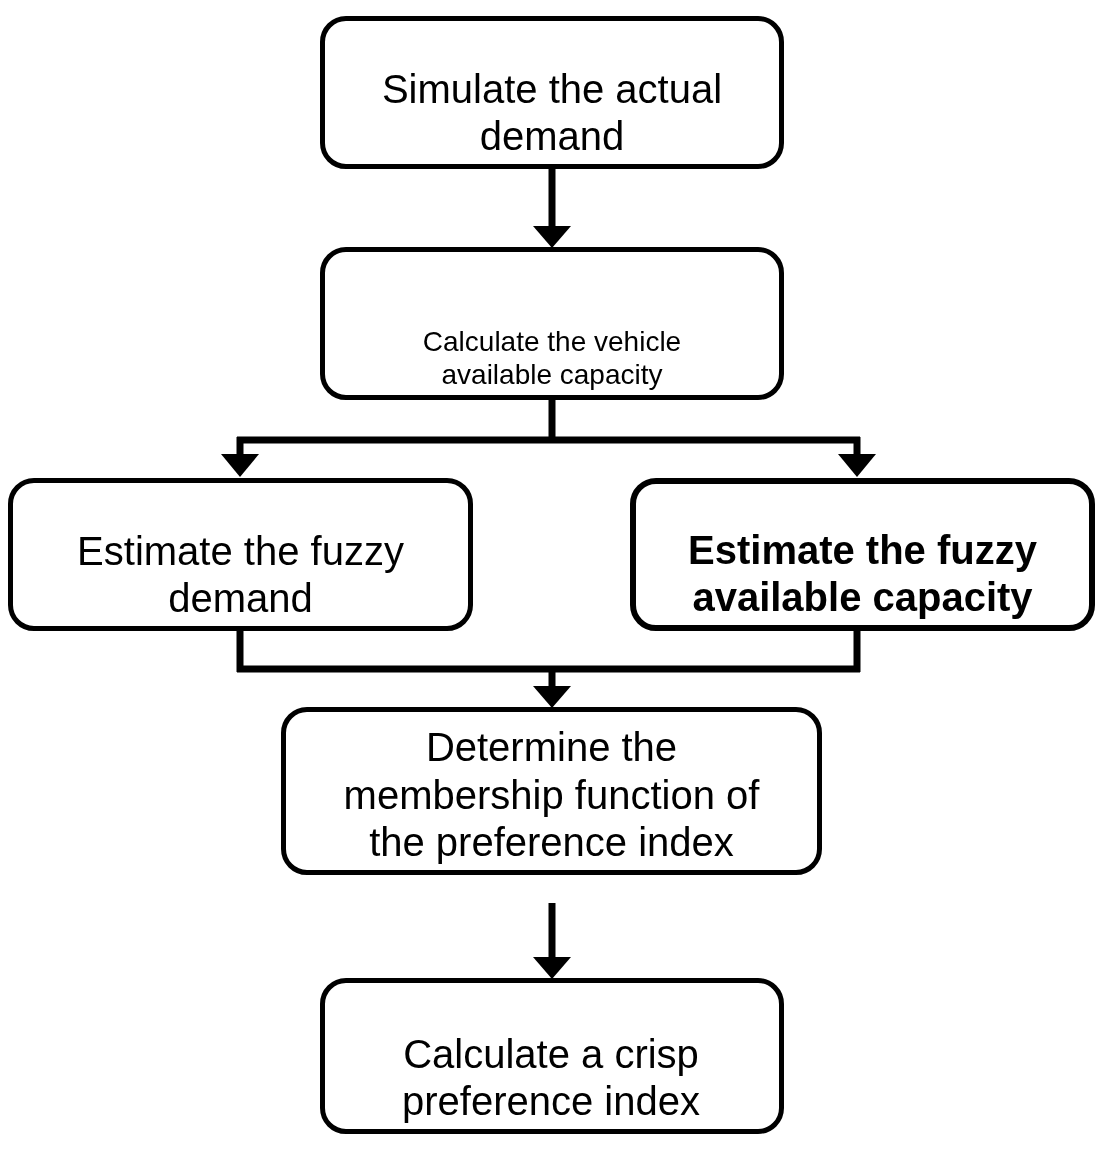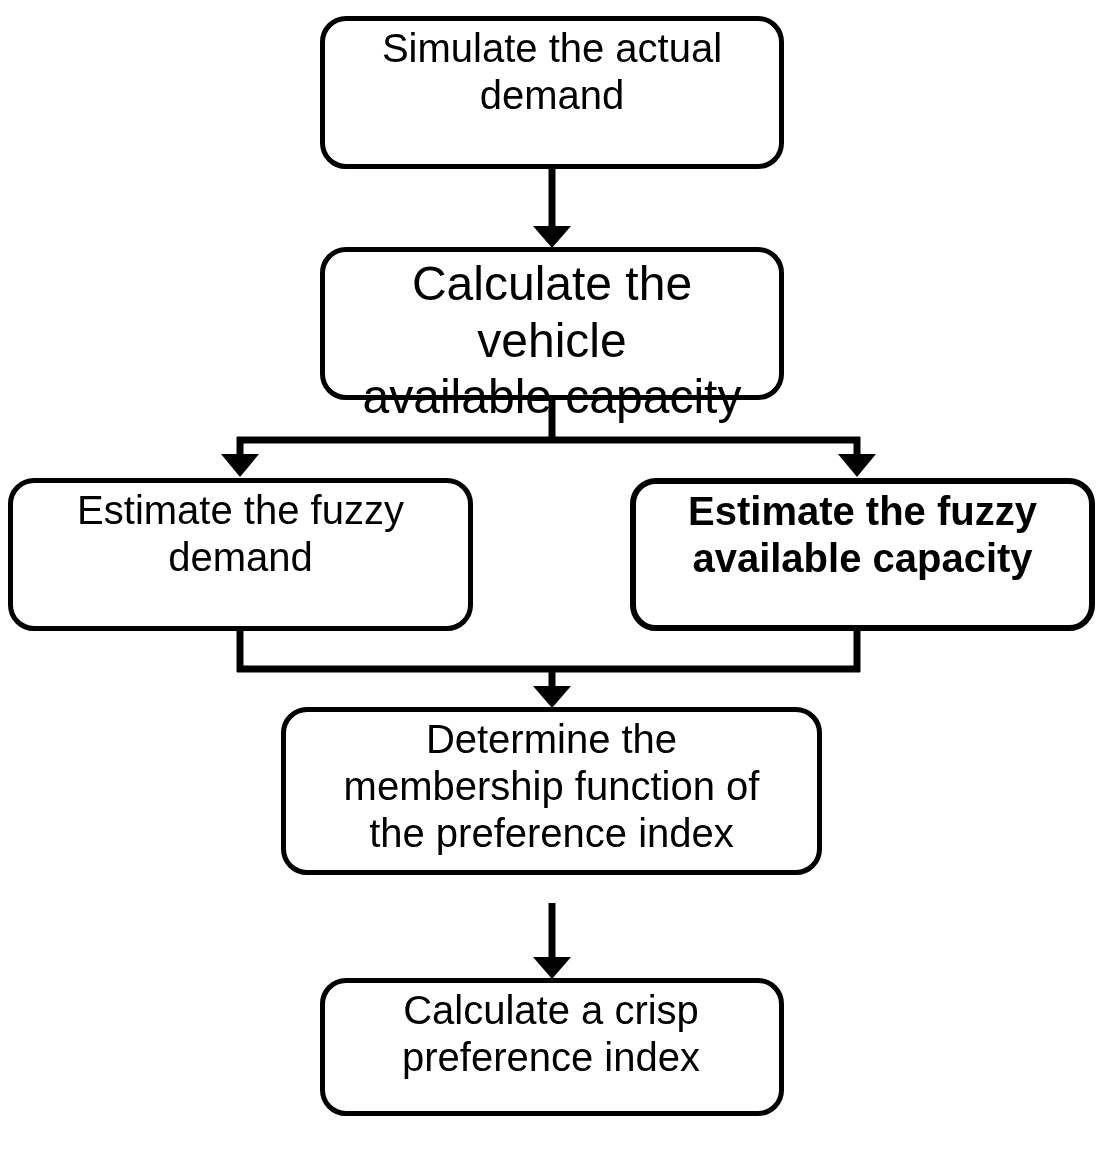--- a/index.html
+++ b/index.html
@@ -16,21 +16,21 @@
     overflow: hidden;
     font-family: "Liberation Sans", sans-serif;
   }
   .node {
     position: absolute;
     box-sizing: border-box;
     background: #ffffff;
     border: 5px solid #000000;
     border-radius: 26px;
     display: flex;
-    align-items: flex-start;
+    align-items: flex-end;
     justify-content: center;
     text-align: center;
     color: #000000;
     line-height: 1.18;
     padding: 4px 10px;
   }
   .node .label {
     display: block;
     white-space: pre-line;
   }
@@ -39,21 +39,21 @@
     top: 16px;
     width: 464px;
     height: 153px;
     font-size: 40px;
   }
   #node-calculate-capacity {
     left: 320px;
     top: 247px;
     width: 464px;
     height: 153px;
-    font-size: 48px;
+    font-size: 28px;
   }
   #node-fuzzy-demand {
     left: 8px;
     top: 478px;
     width: 465px;
     height: 153px;
     font-size: 40px;
   }
   #node-fuzzy-capacity {
     left: 630px;
@@ -68,21 +68,21 @@
     left: 281px;
     top: 707px;
     width: 541px;
     height: 168px;
     font-size: 40px;
   }
   #node-crisp-index {
     left: 320px;
     top: 978px;
     width: 464px;
-    height: 138px;
+    height: 156px;
     font-size: 40px;
     padding-left: 8px;
   }
   .connectors {
     position: absolute;
     left: 0;
     top: 0;
     width: 1102px;
     height: 1149px;
     pointer-events: none;

